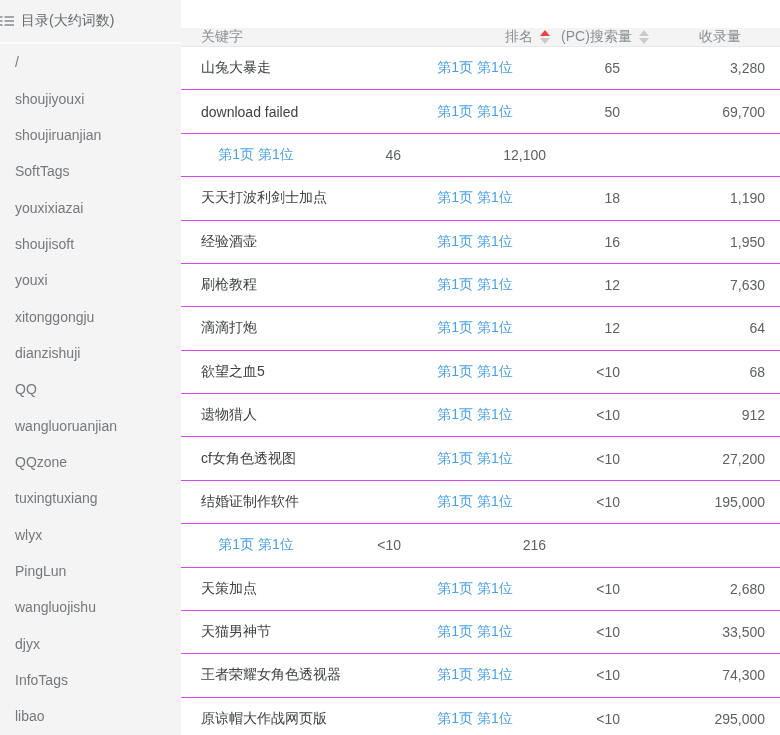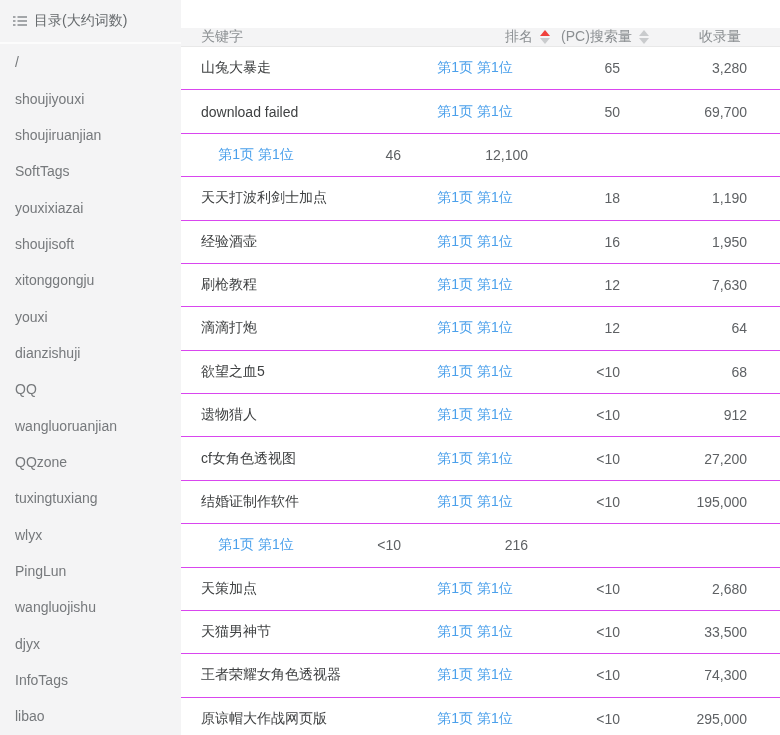--- a/index.html
+++ b/index.html
@@ -14,21 +14,21 @@
 
   
   .sidebar {
     width: 181px; min-width: 181px;
     background: #f4f4f5;
     height: 735px;
   }
   .sidebar-header {
     height: 44px;
     display: flex; align-items: center;
-    padding-left: 13px;
+    padding-left: 0;
     color: #666a6d;
     border-bottom: 2px solid #fcfcfc;
   }
   .sidebar-header .icon-wrap { display: inline-flex; margin-right: 7px; }
   .sidebar-items { display: flex; flex-direction: column; }
   .sidebar-item {
     display: flex; align-items: center;
     height: 36.35px;
     padding-left: 15px;
     color: #76797c;
@@ -61,21 +61,21 @@
   .tbody { display: flex; flex-direction: column; }
   .row {
     display: flex; align-items: center;
     height: 43.38px;
     border-bottom: 1px solid #d946ef;
   }
   .cell { white-space: nowrap; overflow: hidden; }
   .c-kw   { flex: 1; padding-left: 20px; color: #3f4142; }
   .c-rank { width: 150px; text-align: center; }
   .c-pc   { width: 110px; text-align: right; padding-right: 40px; color: #5e6164; }
-  .c-incl { width: 120px; text-align: right; padding-right: 33px; color: #5e6164; }
+  .c-incl { width: 120px; text-align: right; padding-right: 15px; color: #5e6164; }
   .rank-link { color: #4ba0eb; text-decoration: none; cursor: pointer; }
 </style>
 </head>
 <body>
 
 <div class="app">
 
   <aside class="sidebar">
     <div class="sidebar-header">
       <span class="icon-wrap">
@@ -90,22 +90,22 @@
       </span>
       <span>目录(大约词数)</span>
     </div>
     <nav class="sidebar-items" id="sidebar-items">
         <a class="sidebar-item">/</a>
         <a class="sidebar-item">shoujiyouxi</a>
         <a class="sidebar-item">shoujiruanjian</a>
         <a class="sidebar-item">SoftTags</a>
         <a class="sidebar-item">youxixiazai</a>
         <a class="sidebar-item">shoujisoft</a>
+        <a class="sidebar-item">youxi</a>
         <a class="sidebar-item">xitonggongju</a>
-        <a class="sidebar-item">youxi</a>
         <a class="sidebar-item">dianzishuji</a>
         <a class="sidebar-item">QQ</a>
         <a class="sidebar-item">wangluoruanjian</a>
         <a class="sidebar-item">QQzone</a>
         <a class="sidebar-item">tuxingtuxiang</a>
         <a class="sidebar-item">wlyx</a>
         <a class="sidebar-item">PingLun</a>
         <a class="sidebar-item">wangluojishu</a>
         <a class="sidebar-item">djyx</a>
         <a class="sidebar-item">InfoTags</a>

